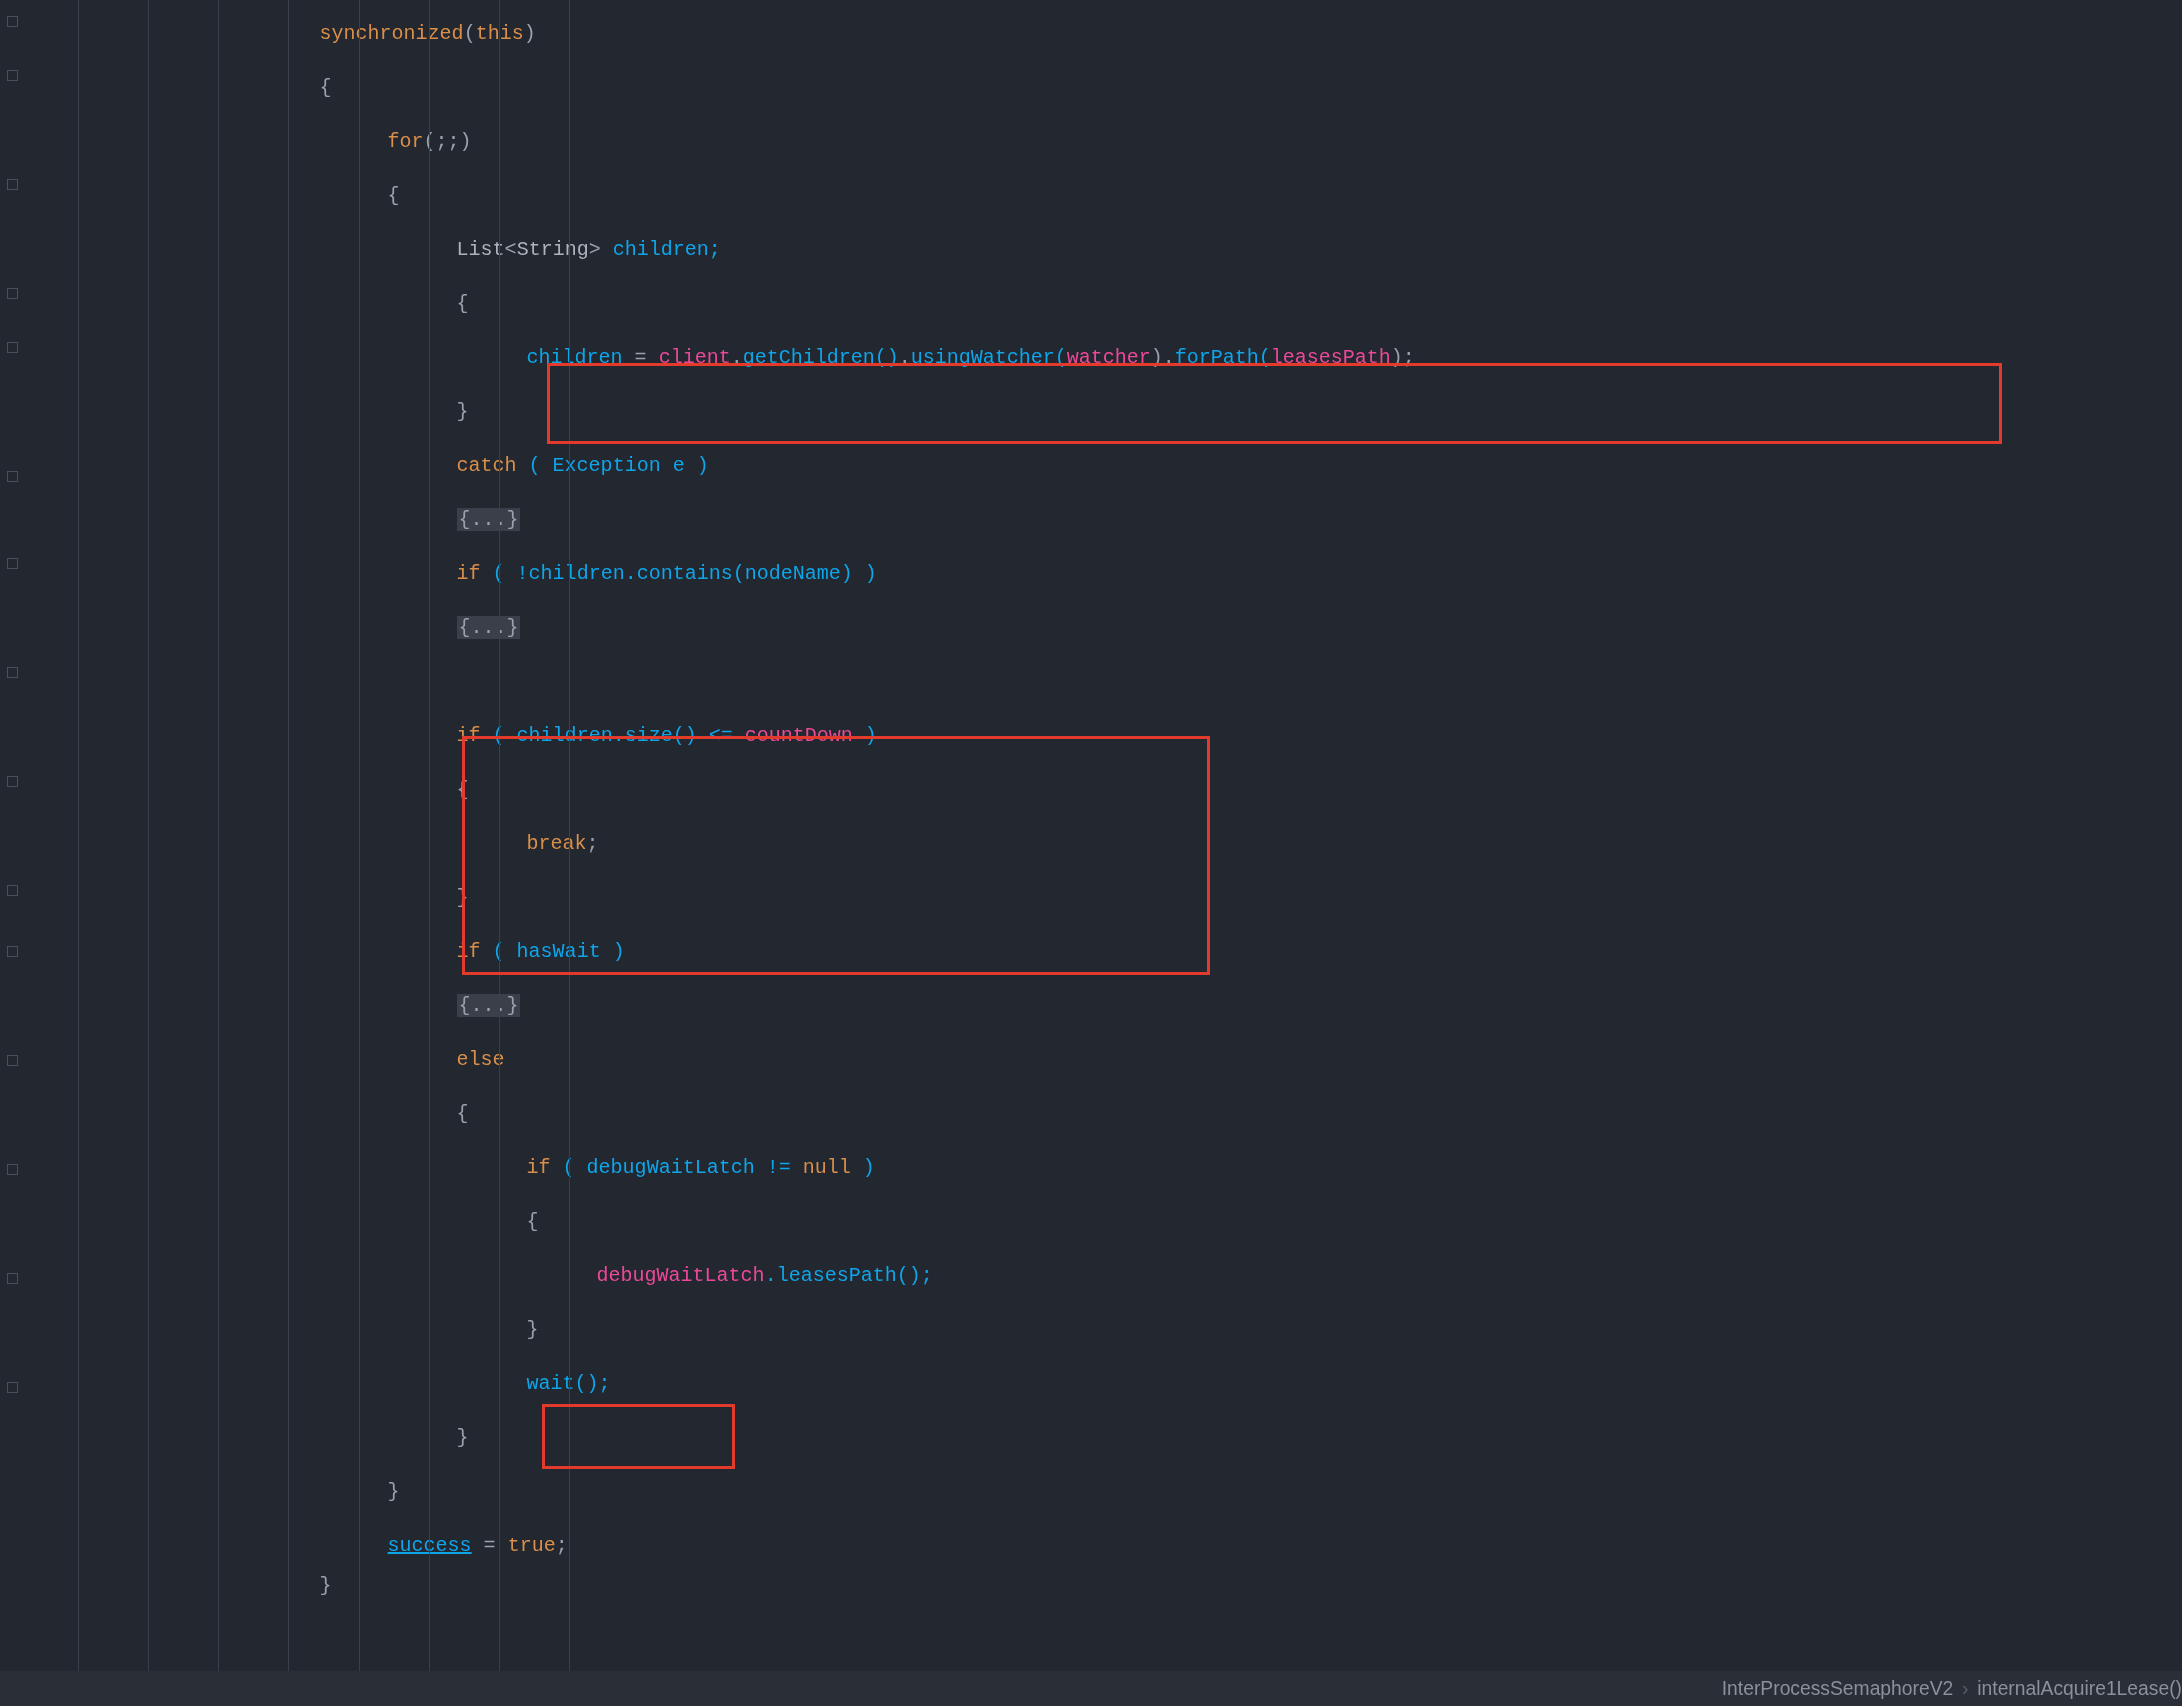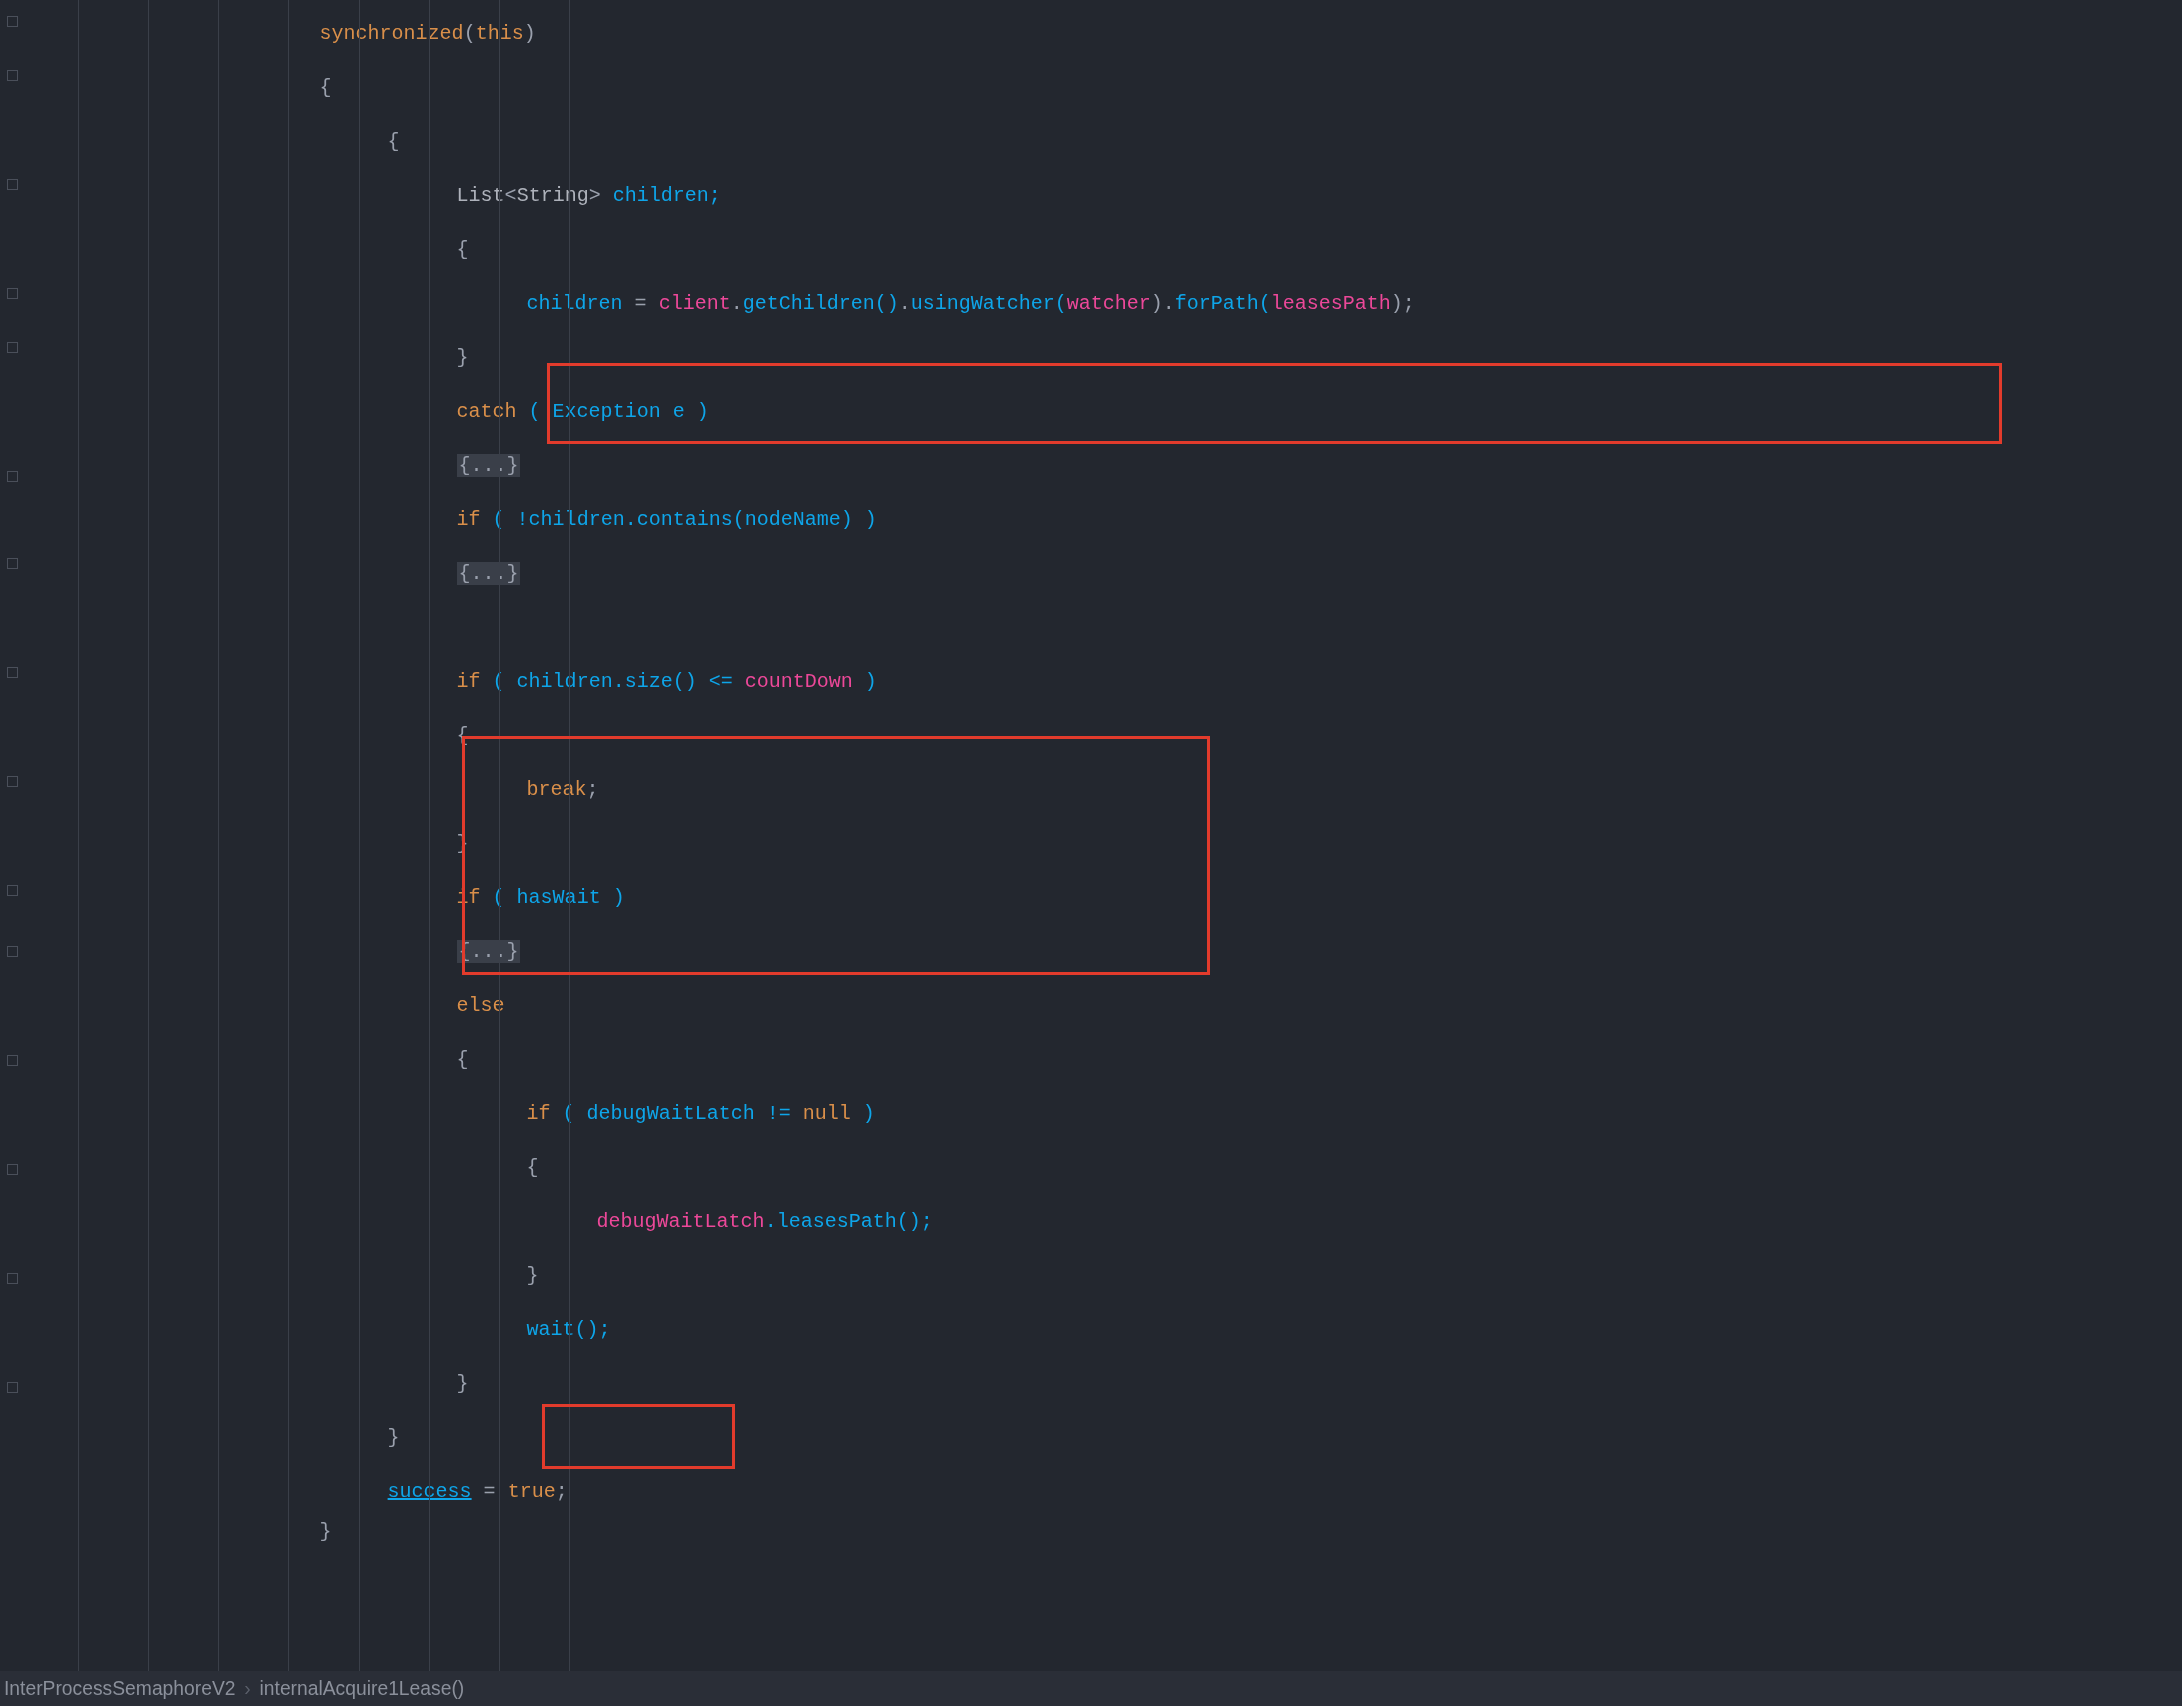--- a/index.html
+++ b/index.html
@@ -69,24 +69,25 @@
     pointer-events: none;
     z-index: 5;
   }
   .breadcrumb {
     height: 35px;
     line-height: 35px;
     background: #2a2e37;
     color: #8b909b;
     font-family: -apple-system, "Segoe UI", Arial, sans-serif;
     font-size: 19.3px;
-    padding-left: 4px;
+    padding-left: 24px;
     display: flex;
     align-items: center;
     gap: 8.8px;
+    justify-content: flex-end;
   }
   .breadcrumb .sep { color: #5a5f6a; }
 </style>
 </head>
 <body>
 
 <div class="editor">
   <div class="gutter">
   <div class="mark" style="top: 16px;"></div>
       <div class="mark" style="top: 70px;"></div>
@@ -103,20 +104,21 @@
       <div class="mark" style="top: 1164px;"></div>
       <div class="mark" style="top: 1273px;"></div>
       <div class="mark" style="top: 1382px;"></div>
     </div>
   <div class="code-area">
 
     <div class="line" style="padding-left:295px"><span class="tk-keyword">synchronized</span><span class="tk-punct">(</span><span class="tk-keyword">this</span><span class="tk-punct">)</span></div>
 
     <div class="line" style="padding-left:295px"><span class="tk-brace">{</span></div>
 
+    <div class="line" style="padding-left:363px"><span class="tk-keyword">for</span><span class="tk-punct">(;;)</span></div>
 
     <div class="line" style="padding-left:363px"><span class="tk-brace">{</span></div>
 
     <div class="line" style="padding-left:432px"><span class="tk-type">List</span><span class="tk-punct">&lt;</span><span class="tk-type">String</span><span class="tk-punct">&gt;</span><span class="tk-ident"> children;</span></div>
 
 
     <div class="line" style="padding-left:432px"><span class="tk-brace">{</span></div>
 
     <div class="line" style="padding-left:502px"><span class="tk-ident">children</span><span class="tk-punct"> = </span><span class="tk-field">client</span><span class="tk-punct">.</span><span class="tk-ident">getChildren()</span><span class="tk-punct">.</span><span class="tk-ident">usingWatcher(</span><span class="tk-field">watcher</span><span class="tk-punct">).</span><span class="tk-ident">forPath(</span><span class="tk-field">leasesPath</span><span class="tk-punct">);</span></div>
 

